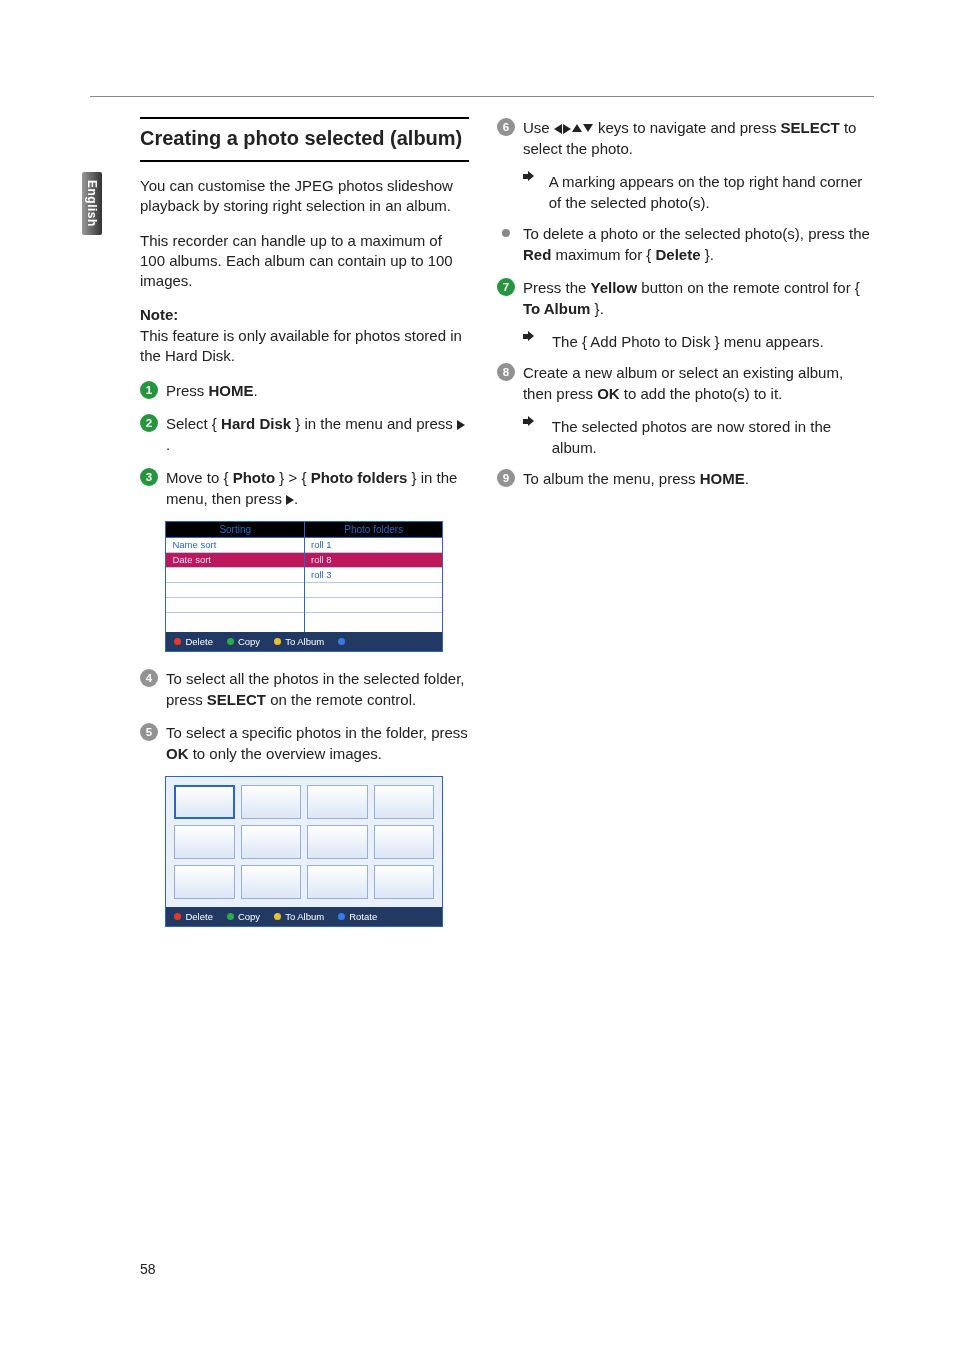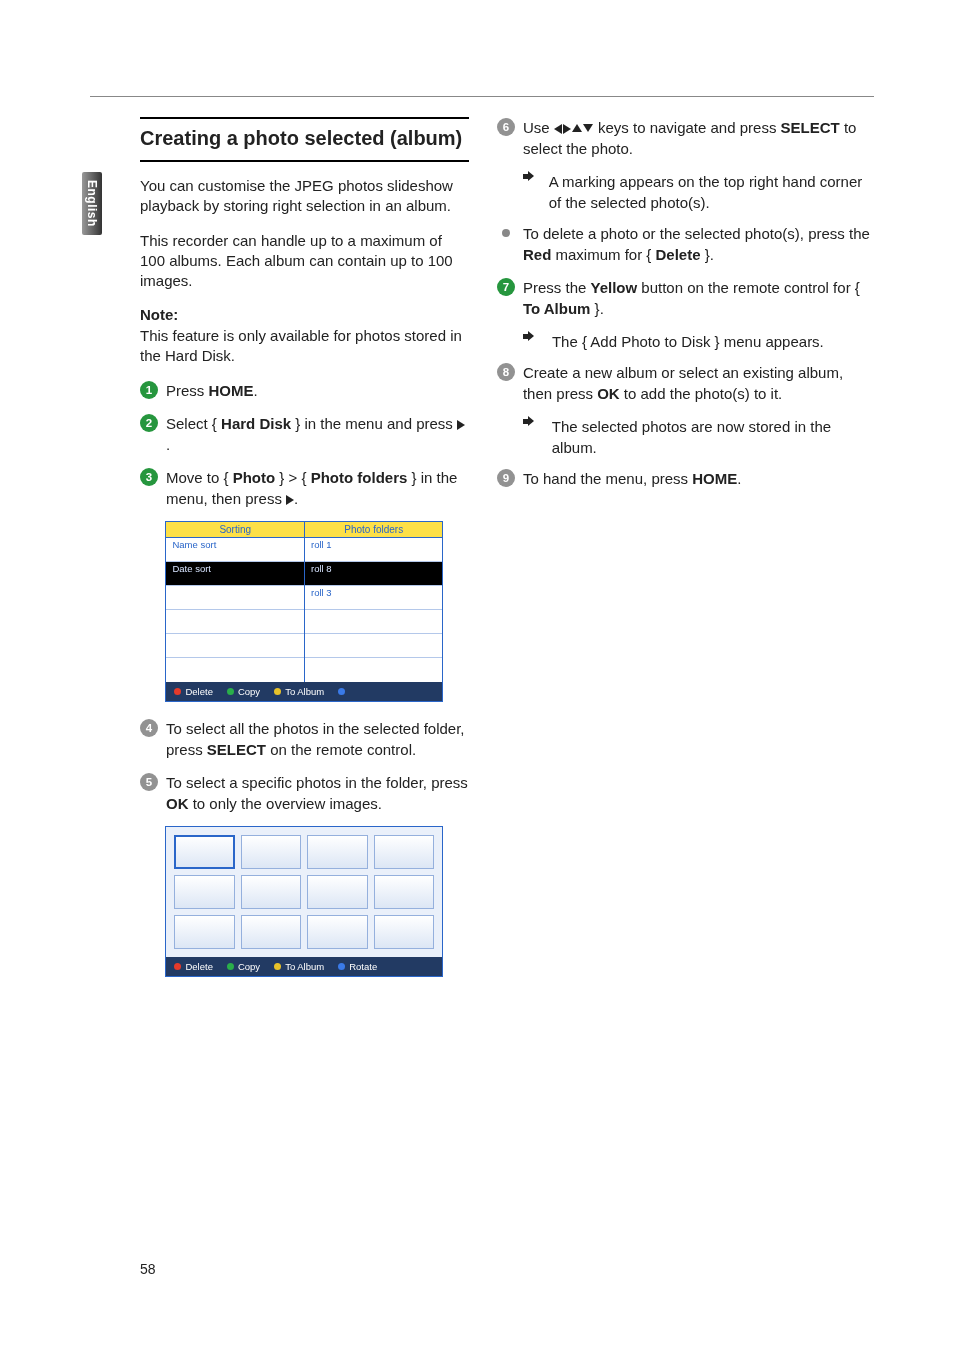--- a/index.html
+++ b/index.html
@@ -146,35 +146,35 @@
   .screenshot .top {
     display: flex;
   }
   .screenshot .colcell {
     flex: 1;
     border-right: 1px solid #2a66c9;
     min-height: 110px;
   }
   .screenshot .colcell:last-child { border-right: none; }
   .screenshot .hdr {
-    background: #fde047;
+    background: #000000;
     text-align: center;
     padding: 2px 0;
     color: #2a66c9;
     font-size: 10px;
     border-bottom: 1px solid #2a66c9;
   }
   .screenshot .row {
     border-bottom: 1px solid #b4c8ea;
     padding: 1px 6px;
     color: #2a66c9;
     font-size: 9.5px;
-    height: 24px;
-  }
-  .screenshot .row.sel { background: #000000; color: #d7e4ff; }
+    height: 15px;
+  }
+  .screenshot .row.sel { background: #be185d; color: #d7e4ff; }
   .screenshot .row.empty { color: transparent; }
   .screenshot .footer {
     background: #223a63;
     color: #fff;
     display: flex;
     align-items: center;
     padding: 4px 8px;
     gap: 14px;
     font-size: 9.5px;
   }
@@ -389,20 +389,20 @@
         </span>
       </div>
       <div class="sub indent">
         <span class="arrow-block-right"></span>
         <span> The selected photos are now stored in the album.</span>
       </div>
 
       <div class="step">
         <span class="bullet-circle gry">9</span>
         <span class="text">
-          <span>To hand the menu, press </span><b>HOME</b><span>.</span>
+          <span>To album the menu, press </span><b>HOME</b><span>.</span>
         </span>
       </div>
     </div>
   </div>
 
   <div class="pagenum">58</div>
 </div>
 
 </body></html>

